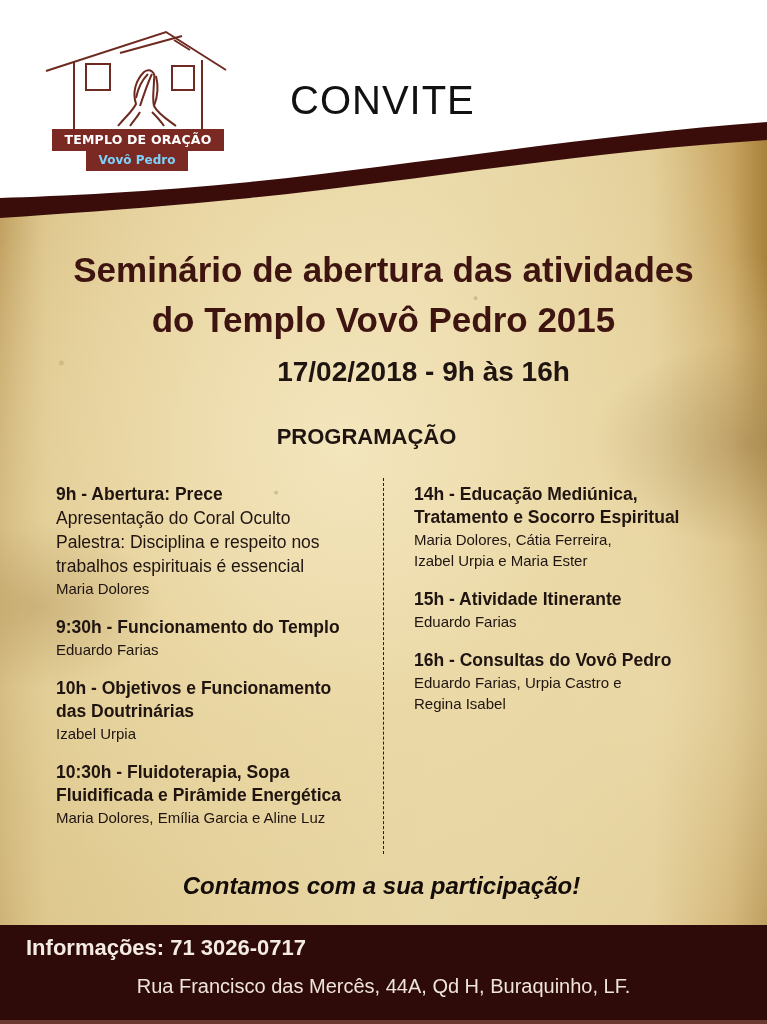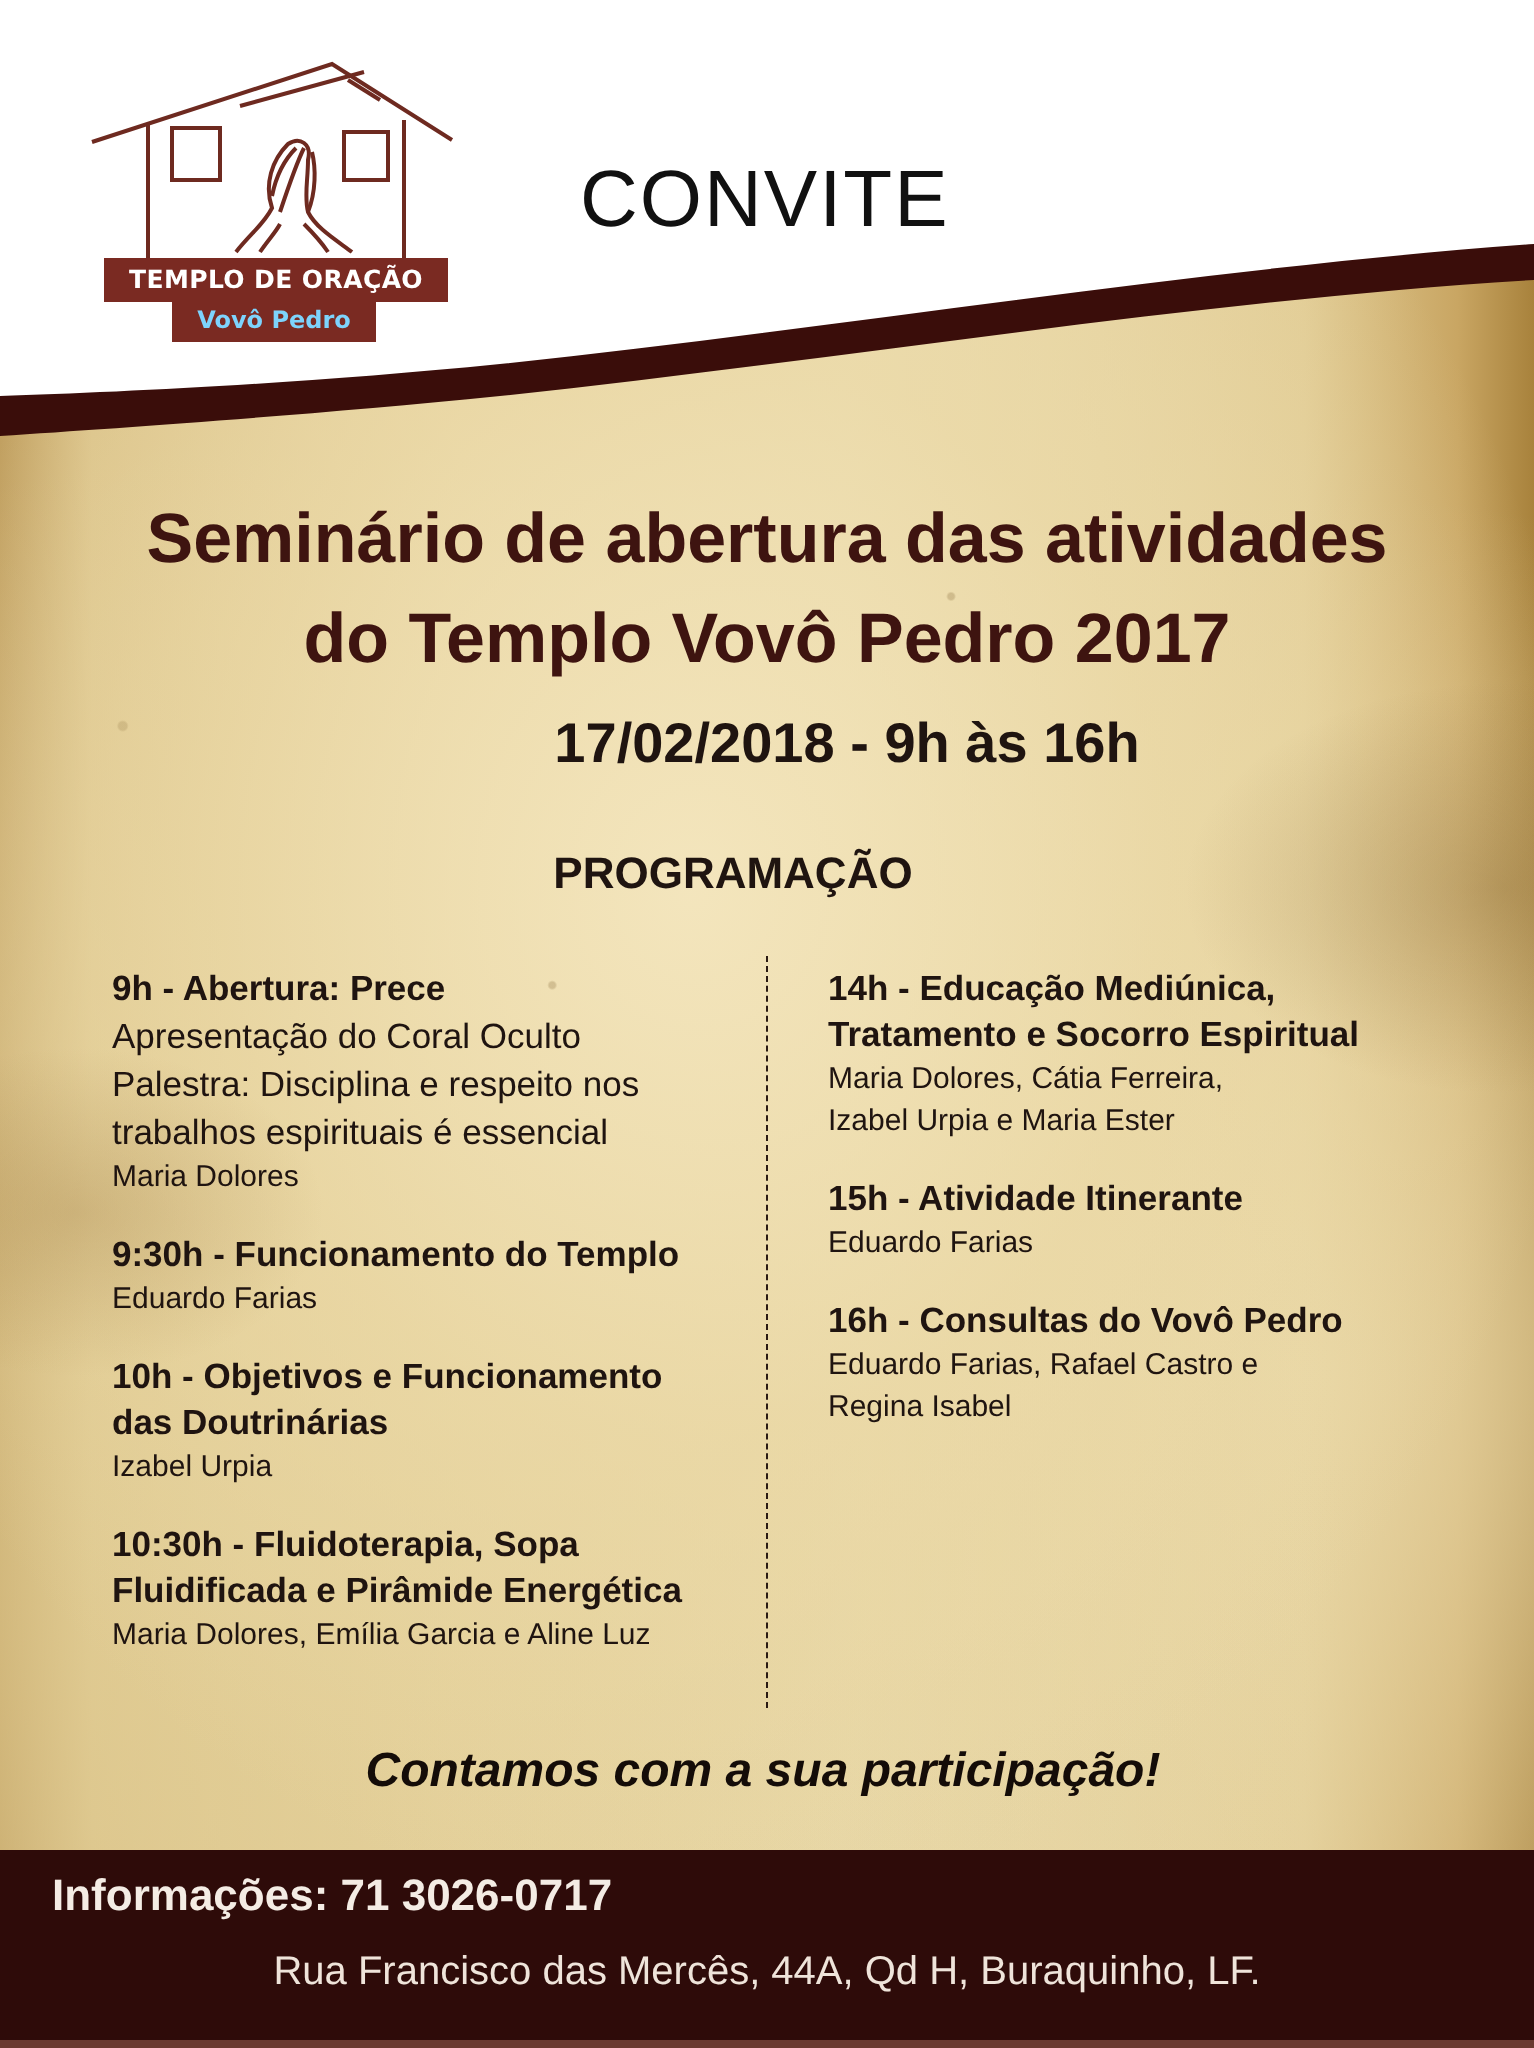--- a/index.html
+++ b/index.html
@@ -109,21 +109,21 @@
       <path d="M124,98 C120,92 116,88 112,84"></path>
     </g>
   </svg>
 </div>
 <div class="logo-banner1">TEMPLO DE ORAÇÃO</div>
 <div class="logo-banner2">Vovô Pedro</div>
 
 <div class="convite">CONVITE</div>
 
 <div class="title t1">Seminário de abertura das atividades</div>
-<div class="title t2">do Templo Vovô Pedro 2017</div>
+<div class="title t2">do Templo Vovô Pedro 2015</div>
 <div class="date">17/02/2018 - 9h às 16h</div>
 <div class="prog">PROGRAMAÇÃO</div>
 
 <div class="col col-left">
   <div class="item">
     <div class="item-title">9h - Abertura: Prece</div>
     <div class="item-desc">Apresentação do Coral Oculto</div>
     <div class="item-desc">Palestra: Disciplina e respeito nos</div>
     <div class="item-desc">trabalhos espirituais é essencial</div>
     <div class="item-people">Maria Dolores</div>
@@ -152,21 +152,21 @@
     <div class="item-title">Tratamento e Socorro Espiritual</div>
     <div class="item-people">Maria Dolores, Cátia Ferreira,</div>
     <div class="item-people">Izabel Urpia e Maria Ester</div>
   </div>
   <div class="item">
     <div class="item-title">15h - Atividade Itinerante</div>
     <div class="item-people">Eduardo Farias</div>
   </div>
   <div class="item">
     <div class="item-title">16h - Consultas do Vovô Pedro</div>
-    <div class="item-people">Eduardo Farias, Rafael Castro e</div>
+    <div class="item-people">Eduardo Farias, Urpia Castro e</div>
     <div class="item-people">Regina Isabel</div>
   </div>
 </div>
 
 <div class="closing">Contamos com a sua participação!</div>
 
 <div class="footer"></div>
 <div class="footer-phone">Informações: 71 3026-0717</div>
 <div class="footer-address">Rua Francisco das Mercês, 44A, Qd H, Buraquinho, LF.</div>
 <div class="footer-line"></div>

